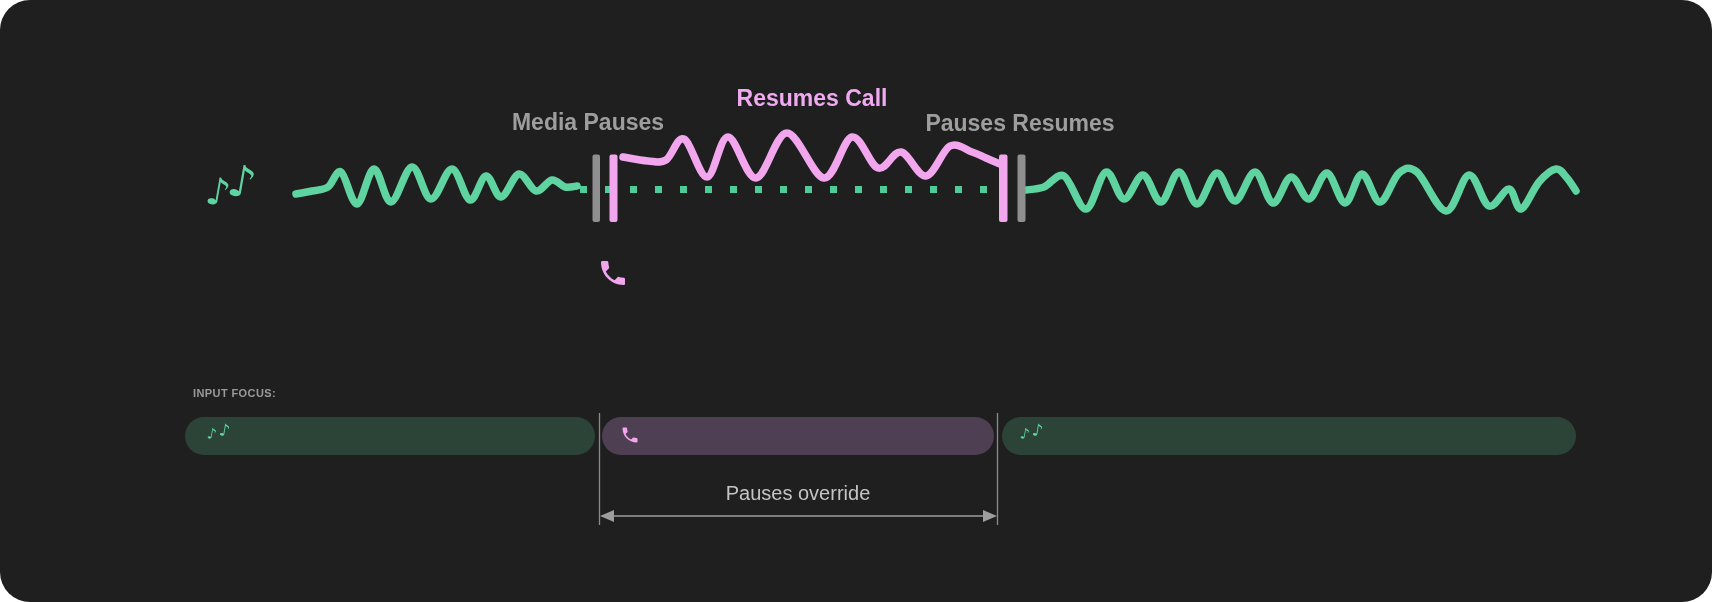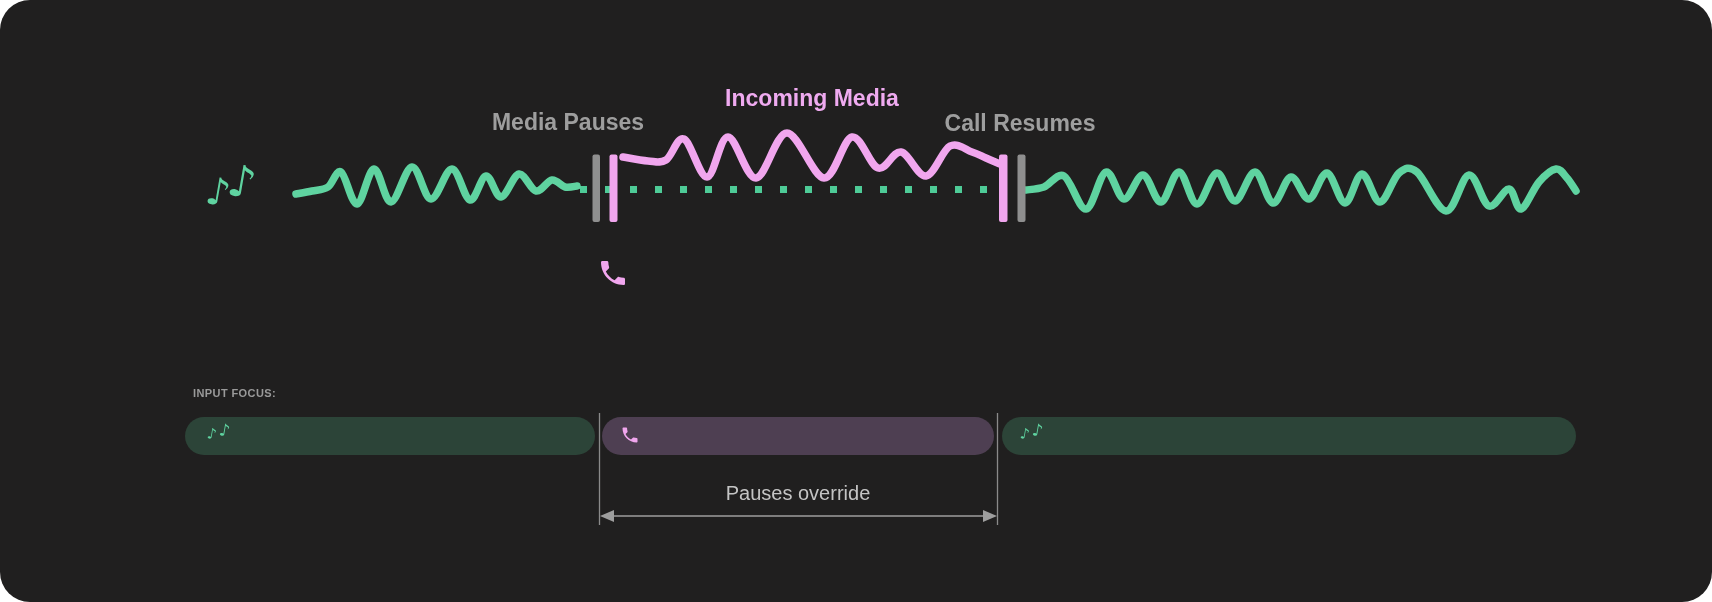--- a/index.html
+++ b/index.html
@@ -9,21 +9,21 @@
   }
   .card {
     position:absolute; inset:0; background:#201f1f; border-radius:30px; overflow:hidden;
   }
   .overlay { position:absolute; left:0; top:0; width:1712px; height:602px; pointer-events:none; }
 
   .lbl {
     position:absolute; transform:translateX(-50%); white-space:nowrap;
     font-size:23px; font-weight:600; color:#9e9e9e; line-height:1;
   }
-  .lbl-media-pauses  { left:568px;  top:111px; }
+  .lbl-media-pauses  { left:588px;  top:111px; }
   .lbl-incoming-call { left:812px;  top:87px;  color:#efaaf0; }
   .lbl-media-resumes { left:1020px; top:112px; }
 
   .notes-icon { position:absolute; color:#5fd3a0; font-family:"DejaVu Sans", sans-serif; line-height:1; white-space:nowrap; }
   .notes-icon span { display:inline-block; position:relative; transform:rotate(10deg); }
   .notes-big { left:206px; top:160px; }
   .notes-big .n1 { font-size:38px; top:8px; }
   .notes-big .n2 { font-size:44px; top:0; margin-left:-7px; }
   .notes-small .n1 { font-size:15px; top:3px; }
   .notes-small .n2 { font-size:17px; top:0; margin-left:-3px; }
@@ -51,22 +51,22 @@
     font-size:20px; font-weight:400; color:#c4c4c4; line-height:1; white-space:nowrap;
   }
 </style>
 </head>
 <body>
 
 <div class="page">
   <div class="card">
 
     <div class="lbl lbl-media-pauses">Media Pauses</div>
-    <div class="lbl lbl-incoming-call">Incoming Media</div>
-    <div class="lbl lbl-media-resumes">Call Resumes</div>
+    <div class="lbl lbl-incoming-call">Resumes Call</div>
+    <div class="lbl lbl-media-resumes">Pauses Resumes</div>
 
     <div class="notes-icon notes-big">
       <span class="n1">♪</span>
       <span class="n2">♪</span>
     </div>
 
     <svg class="overlay" viewBox="0 0 1712 602" aria-hidden="true">
 
       <line x1="580" y1="189.5" x2="990" y2="189.5" stroke="#4ecb97" stroke-width="7" stroke-dasharray="7 18"></line>
 

